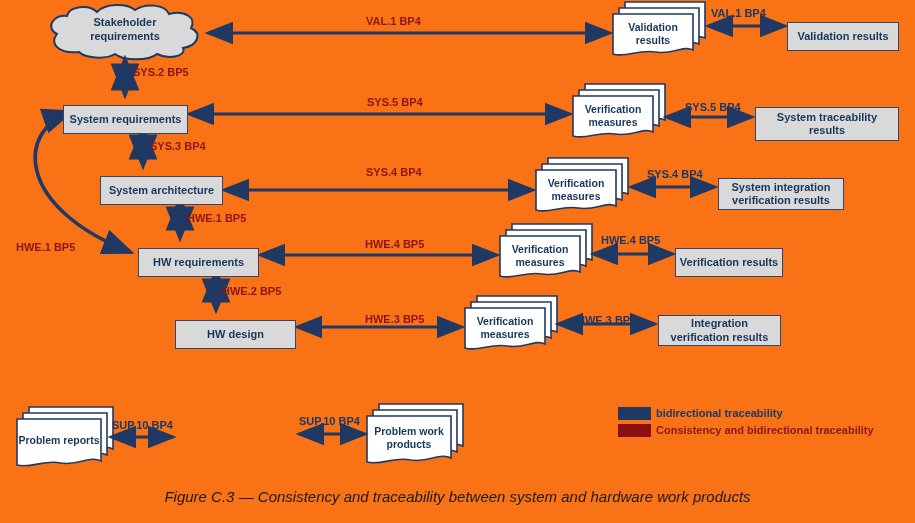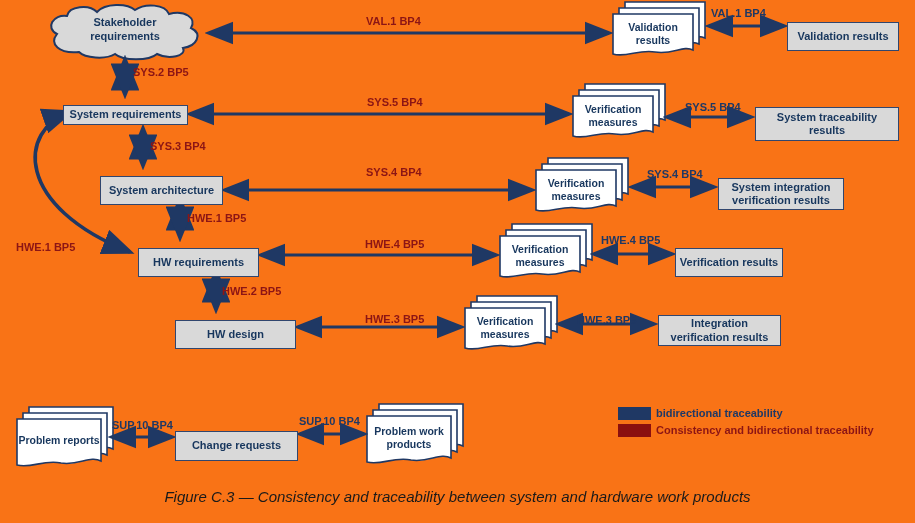--- a/index.html
+++ b/index.html
@@ -98,30 +98,29 @@
     <line class="arrow v" x1="125" y1="60" x2="125" y2="94" marker-start="url(#ah)" marker-end="url(#ah)"></line>
     <line class="arrow v" x1="143" y1="129" x2="143" y2="165" marker-start="url(#ah)" marker-end="url(#ah)"></line>
     <line class="arrow v" x1="180" y1="200" x2="180" y2="237" marker-start="url(#ah)" marker-end="url(#ah)"></line>
     <line class="arrow v" x1="216" y1="272" x2="216" y2="309" marker-start="url(#ah)" marker-end="url(#ah)"></line>
 
     <path class="arrow c" d="M70 112 C18 130 14 206 130 252" marker-start="url(#ah)" marker-end="url(#ah)"></path>
   </svg>
 
   <div class="cloudlbl" style="left:73px;top:13px;width:104px;height:34px;">Stakeholder requirements</div>
 
-  <div class="node" style="left:63px;top:97px;width:125px;height:20px;">System requirements</div>
+  <div class="node" style="left:63px;top:97px;width:125px;height:29px;">System requirements</div>
   <div class="node" style="left:100px;top:168px;width:123px;height:29px;">System architecture</div>
   <div class="node" style="left:138px;top:240px;width:121px;height:29px;">HW requirements</div>
   <div class="node" style="left:175px;top:312px;width:121px;height:29px;">HW design</div>
   <div class="node" style="left:787px;top:14px;width:112px;height:29px;">Validation results</div>
   <div class="node" style="left:755px;top:99px;width:144px;height:34px;">System traceability results</div>
   <div class="node" style="left:718px;top:170px;width:126px;height:32px;">System integration verification results</div>
   <div class="node" style="left:675px;top:240px;width:108px;height:29px;">Verification results</div>
   <div class="node" style="left:658px;top:307px;width:123px;height:31px;">Integration verification results</div>
-  <div class="node" style="left:175px;top:423px;width:123px;height:30px;">Change requests</div>
 
   <div class="stacklbl" style="left:613px;top:14px;width:80px;height:40px;">Validation results</div>
   <div class="stacklbl" style="left:573px;top:96px;width:80px;height:40px;">Verification measures</div>
   <div class="stacklbl" style="left:536px;top:170px;width:80px;height:40px;">Verification measures</div>
   <div class="stacklbl" style="left:500px;top:236px;width:80px;height:40px;">Verification measures</div>
   <div class="stacklbl" style="left:465px;top:308px;width:80px;height:40px;">Verification measures</div>
   <div class="stacklbl" style="left:13px;top:419px;width:92px;height:44px;white-space:nowrap;">Problem reports</div>
   <div class="stacklbl" style="left:369px;top:416px;width:80px;height:44px;">Problem work products</div>
 
   <div class="lbl red" style="left:366px;top:15px;">VAL.1 BP4</div>

